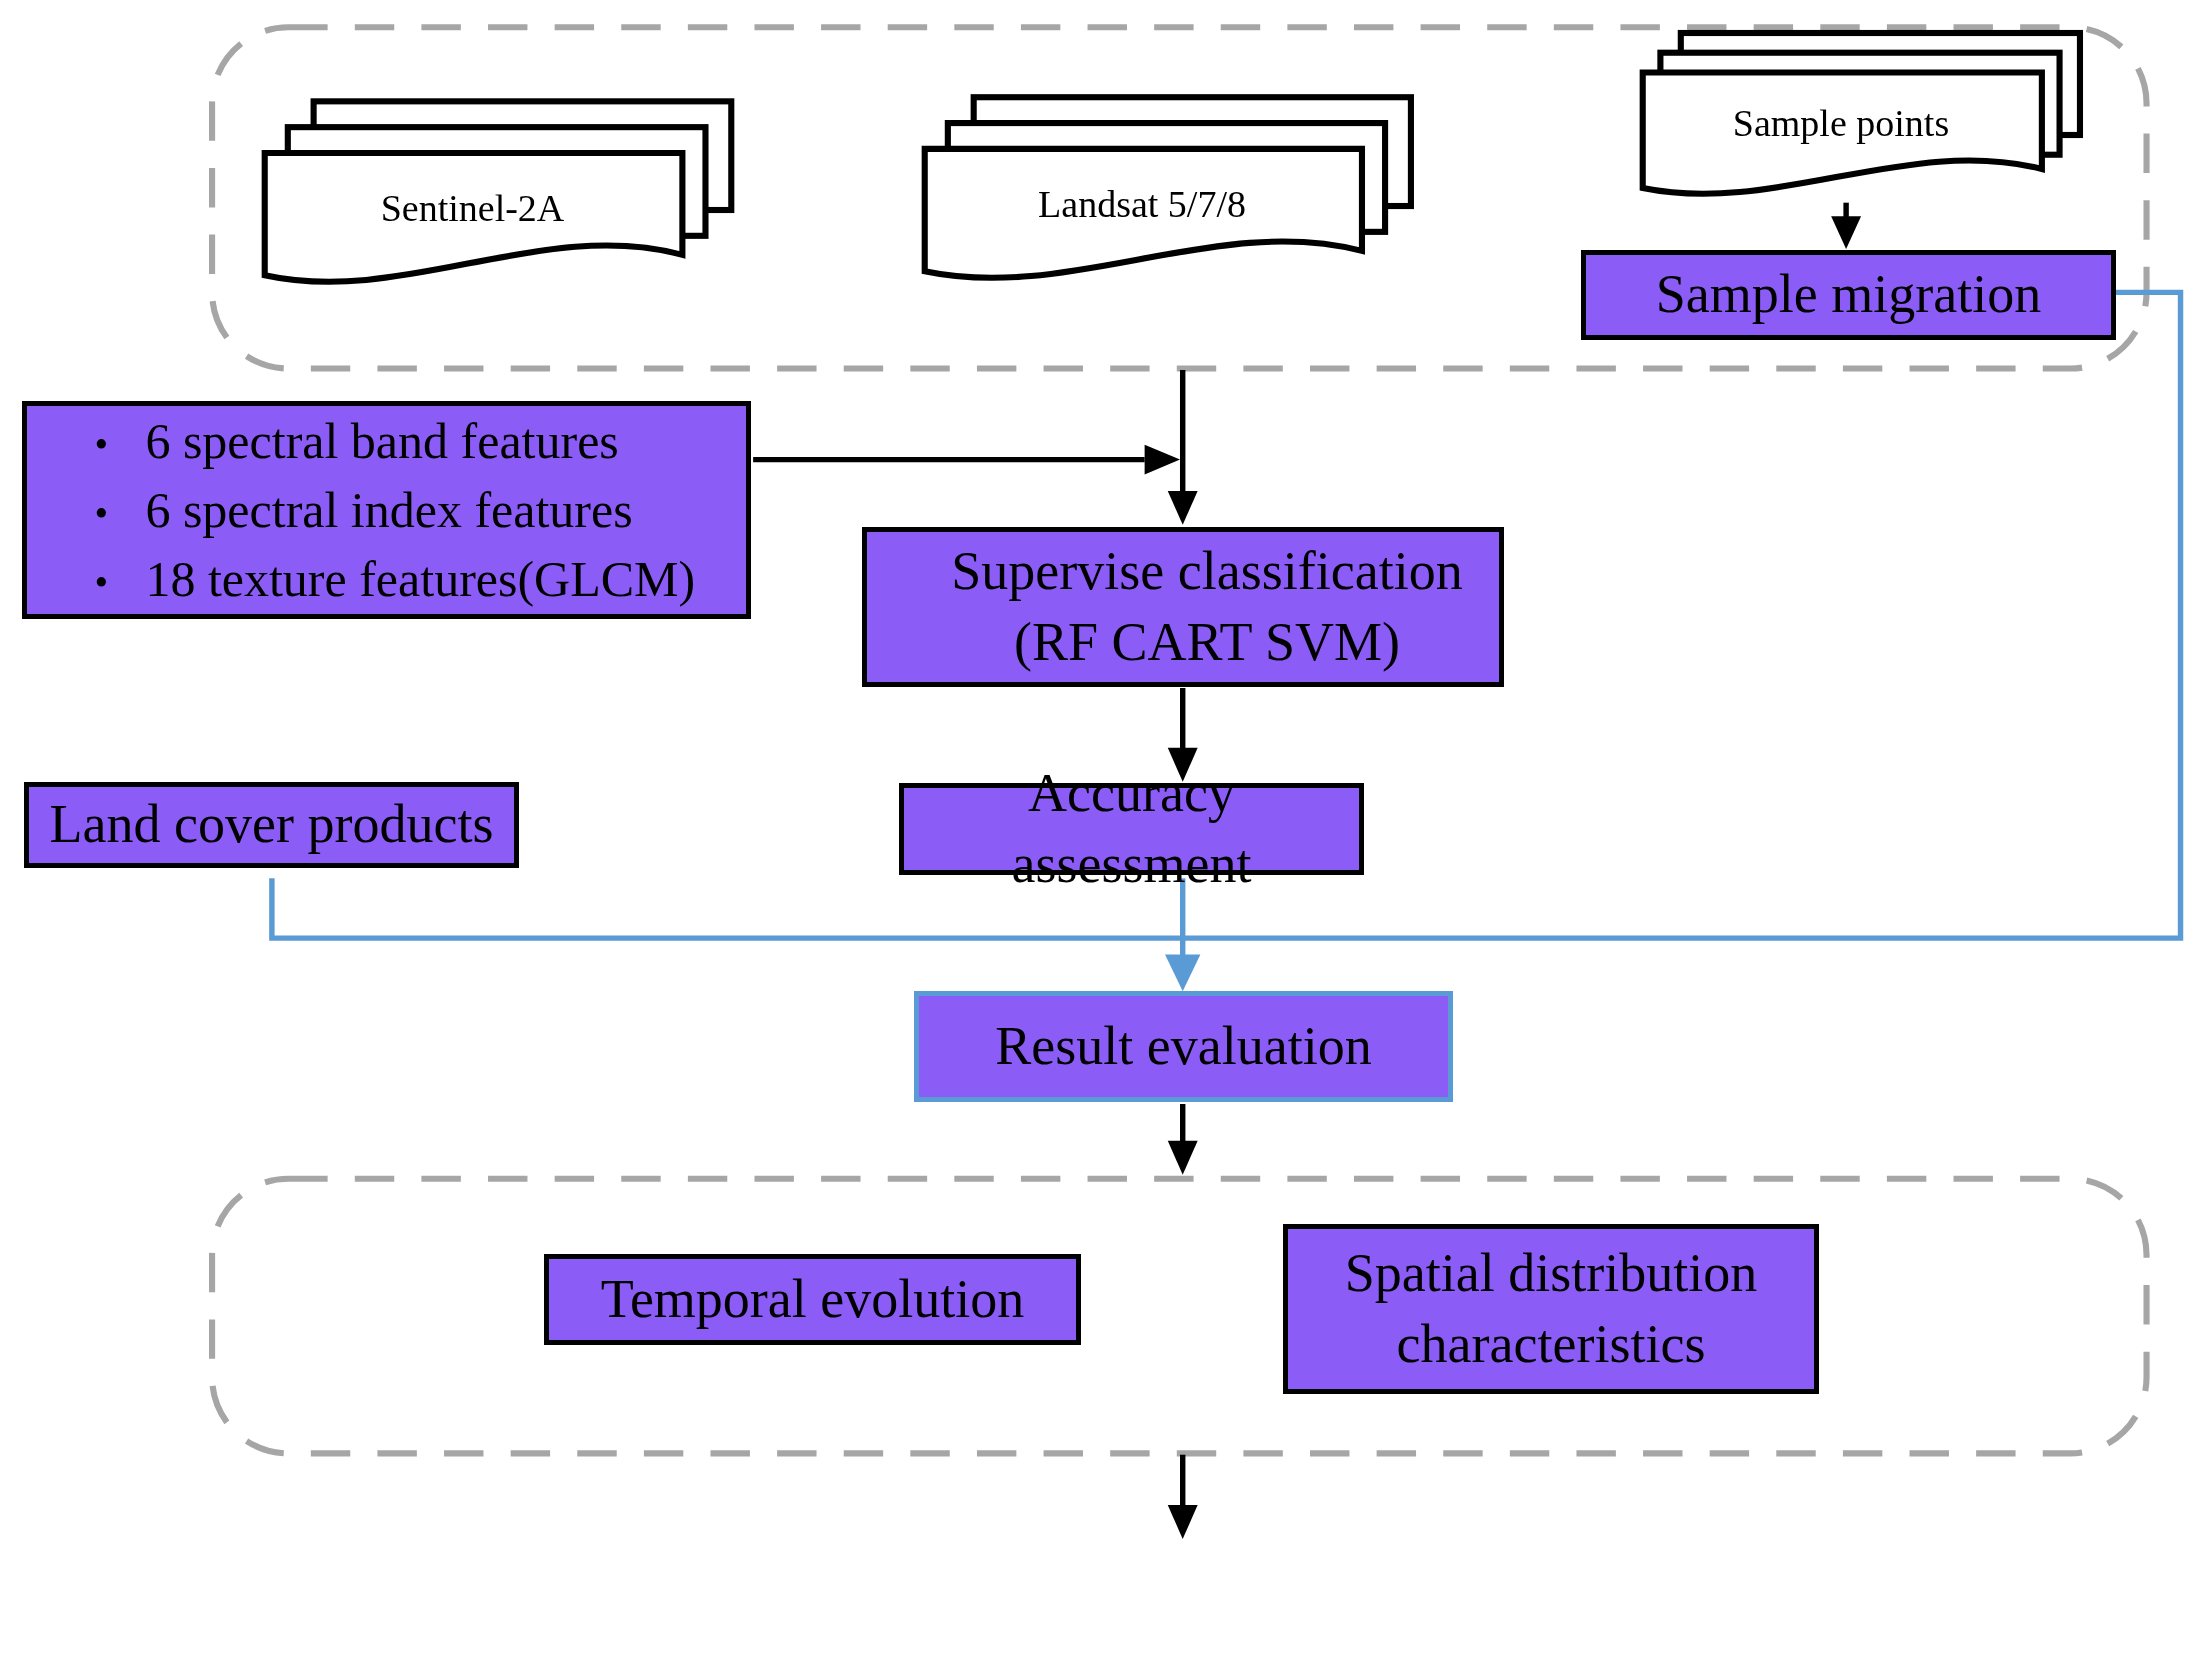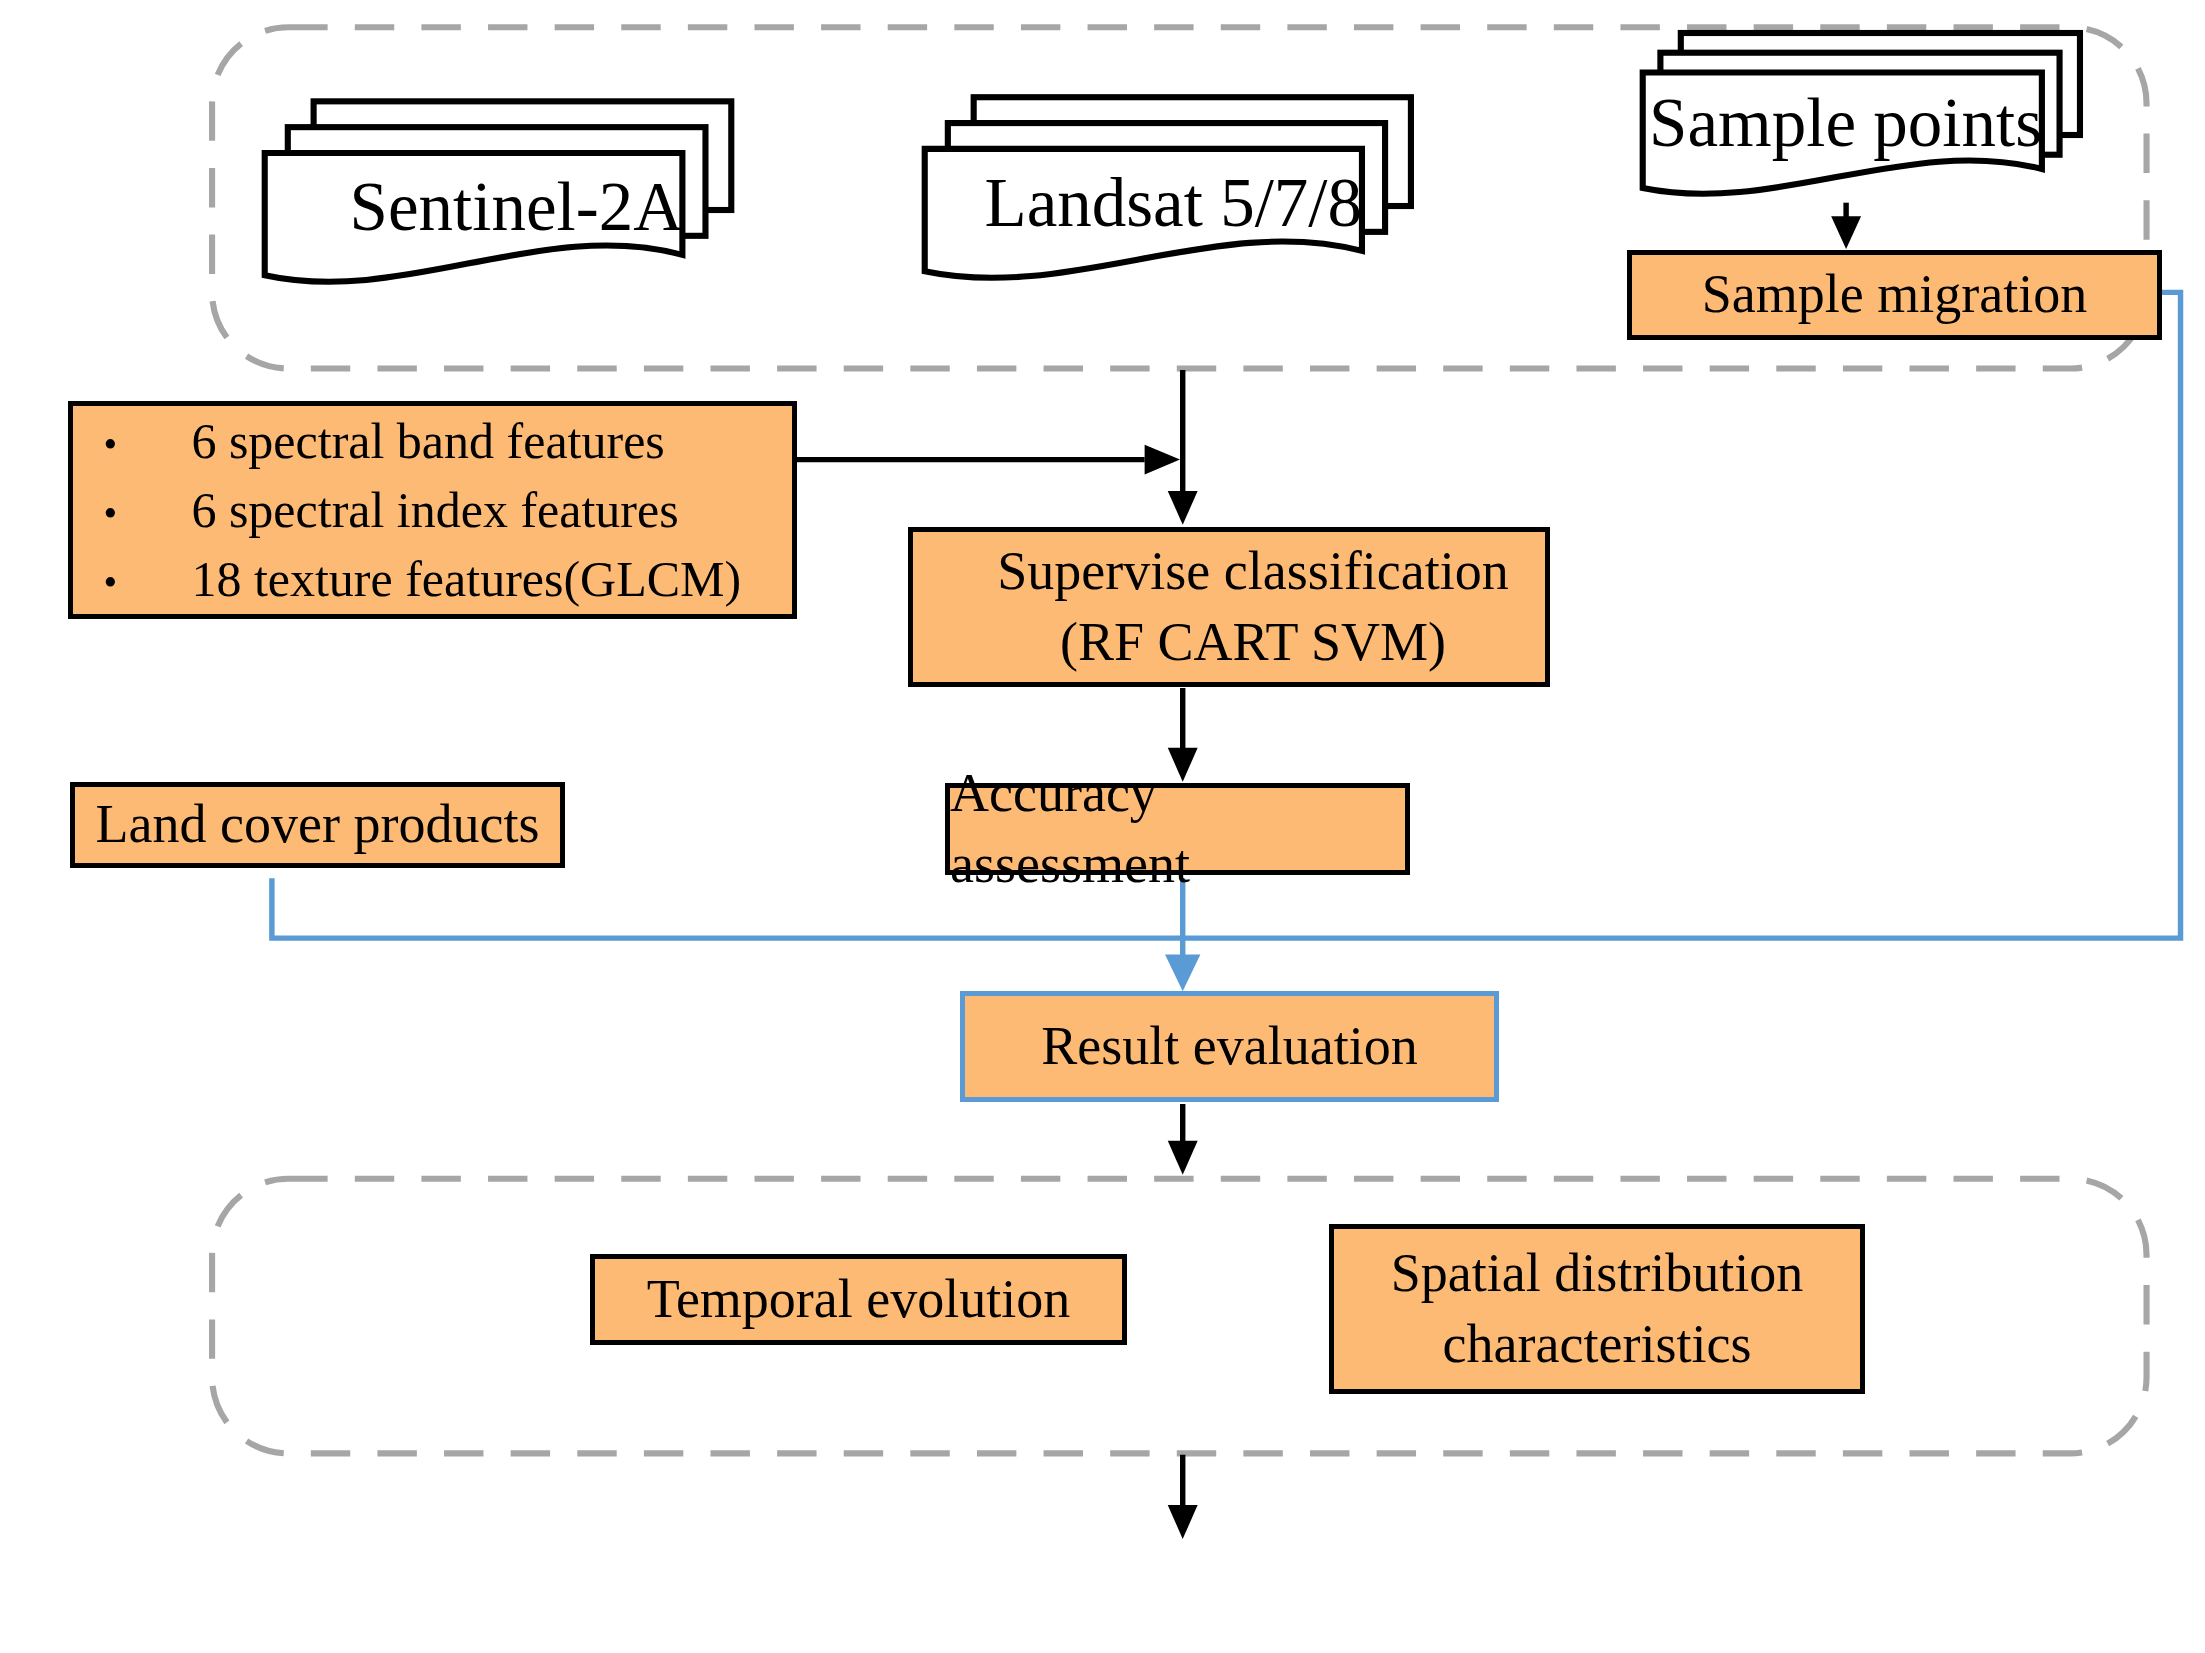--- a/index.html
+++ b/index.html
@@ -9,38 +9,38 @@
     height:1654px;
     background:#ffffff;
     font-family:"Liberation Serif","DejaVu Serif",serif;
     color:#000;
     overflow:hidden;
   }
   #connector-layer{position:absolute;left:0;top:0;width:2205px;height:1654px;}
   .box{
     position:absolute;
     box-sizing:border-box;
-    background:#fdba74;
+    background:#8b5cf6;
     border:5.4px solid #000;
     display:flex;
     flex-direction:column;
     align-items:center;
     justify-content:center;
+    text-align:center;
     font-size:54px;
     line-height:1.32;
-    margin-left:46px;
   }
   .box.blue-border{border-color:#5B9BD5;}
   .box.green-border{border-color:#70AD47;font-size:60px;}
   .docstack{position:absolute;}
   .docstack svg{position:absolute;left:0;top:0;overflow:visible;}
   .doclabel{
     position:absolute;
-    display:flex;align-items:center;justify-content:flex-end;
-    font-size:69px;text-align:center;
+    display:flex;align-items:center;justify-content:center;
+    font-size:38px;text-align:center;
   }
   .features-content{
     position:absolute;box-sizing:border-box;
     display:flex;flex-direction:column;justify-content:center;
     font-size:50px;line-height:1.38;
     padding-left:30px;
   }
   .feature-row{display:flex;align-items:baseline;}
   .feature-bullet{width:88px;flex:0 0 88px;font-size:39px;}
 </style>

